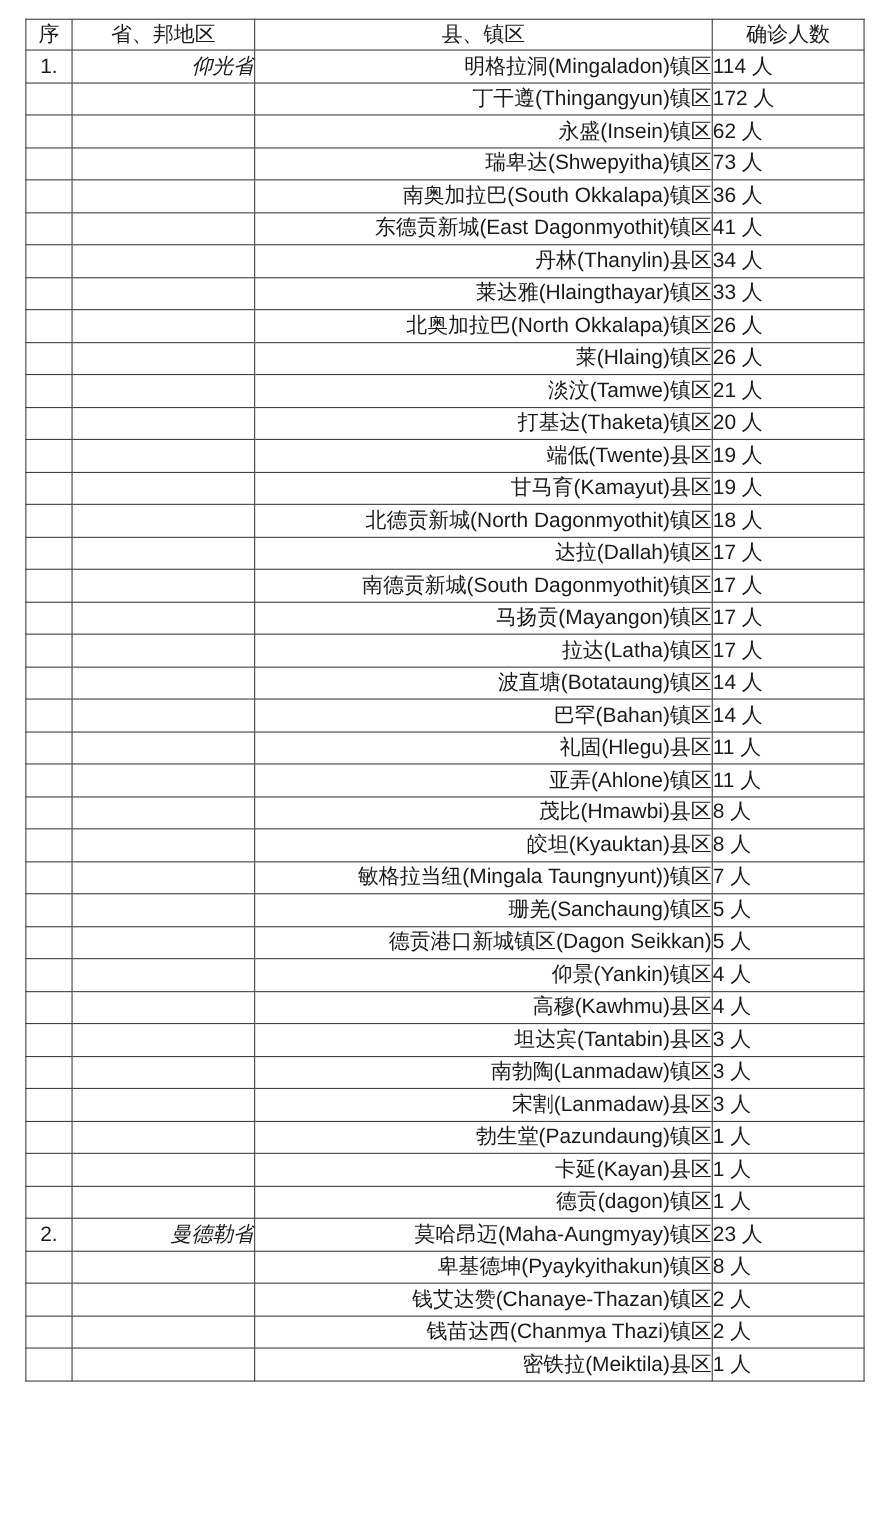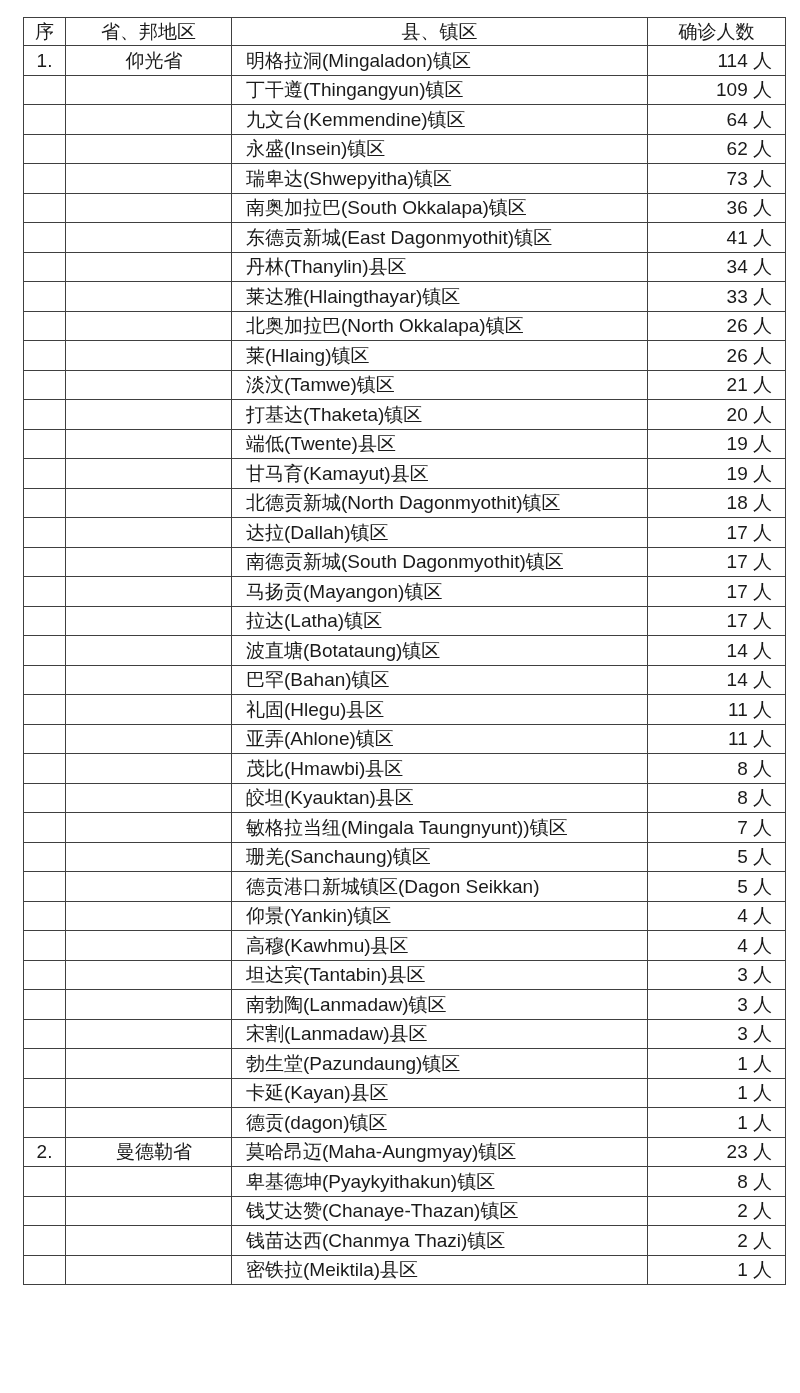--- a/index.html
+++ b/index.html
@@ -26,23 +26,23 @@
     border:1.5px solid var(--border-color);
     font-size:19px;line-height:1;
     vertical-align:middle;
     overflow:hidden;white-space:nowrap;
     color:var(--text-color);
   }
   thead tr{height:28px;}
   tbody tr{height:29.5px;}
   th{font-weight:normal;text-align:center;}
   td.col-seq{text-align:center;}
-  td.col-province{text-align:center;padding-left:11px;}
-  td.col-township{text-align:left;padding-left:14px;}
-  td.col-count{text-align:right;padding-right:13px;}
+  td.col-province{text-align:right;padding-left:11px;font-style:italic;}
+  td.col-township{text-align:right;padding-left:14px;}
+  td.col-count{padding-right:13px;}
 </style>
 </head>
 <body>
 
 <div class="page">
   <table class="case-table">
     <colgroup>
       <col style="width:42px">
       <col style="width:166px">
       <col style="width:416px">
@@ -60,27 +60,21 @@
         <tr>
     <td class="col-seq">1.</td>
     <td class="col-province">仰光省</td>
     <td class="col-township">明格拉洞(Mingaladon)镇区</td>
     <td class="col-count">114 人</td>
   </tr>
         <tr>
     <td class="col-seq"></td>
     <td class="col-province"></td>
     <td class="col-township">丁干遵(Thingangyun)镇区</td>
-    <td class="col-count">109 人</td>
-  </tr>
-        <tr>
-    <td class="col-seq"></td>
-    <td class="col-province"></td>
-    <td class="col-township">九文台(Kemmendine)镇区</td>
-    <td class="col-count">64 人</td>
+    <td class="col-count">172 人</td>
   </tr>
         <tr>
     <td class="col-seq"></td>
     <td class="col-province"></td>
     <td class="col-township">永盛(Insein)镇区</td>
     <td class="col-count">62 人</td>
   </tr>
         <tr>
     <td class="col-seq"></td>
     <td class="col-province"></td>

